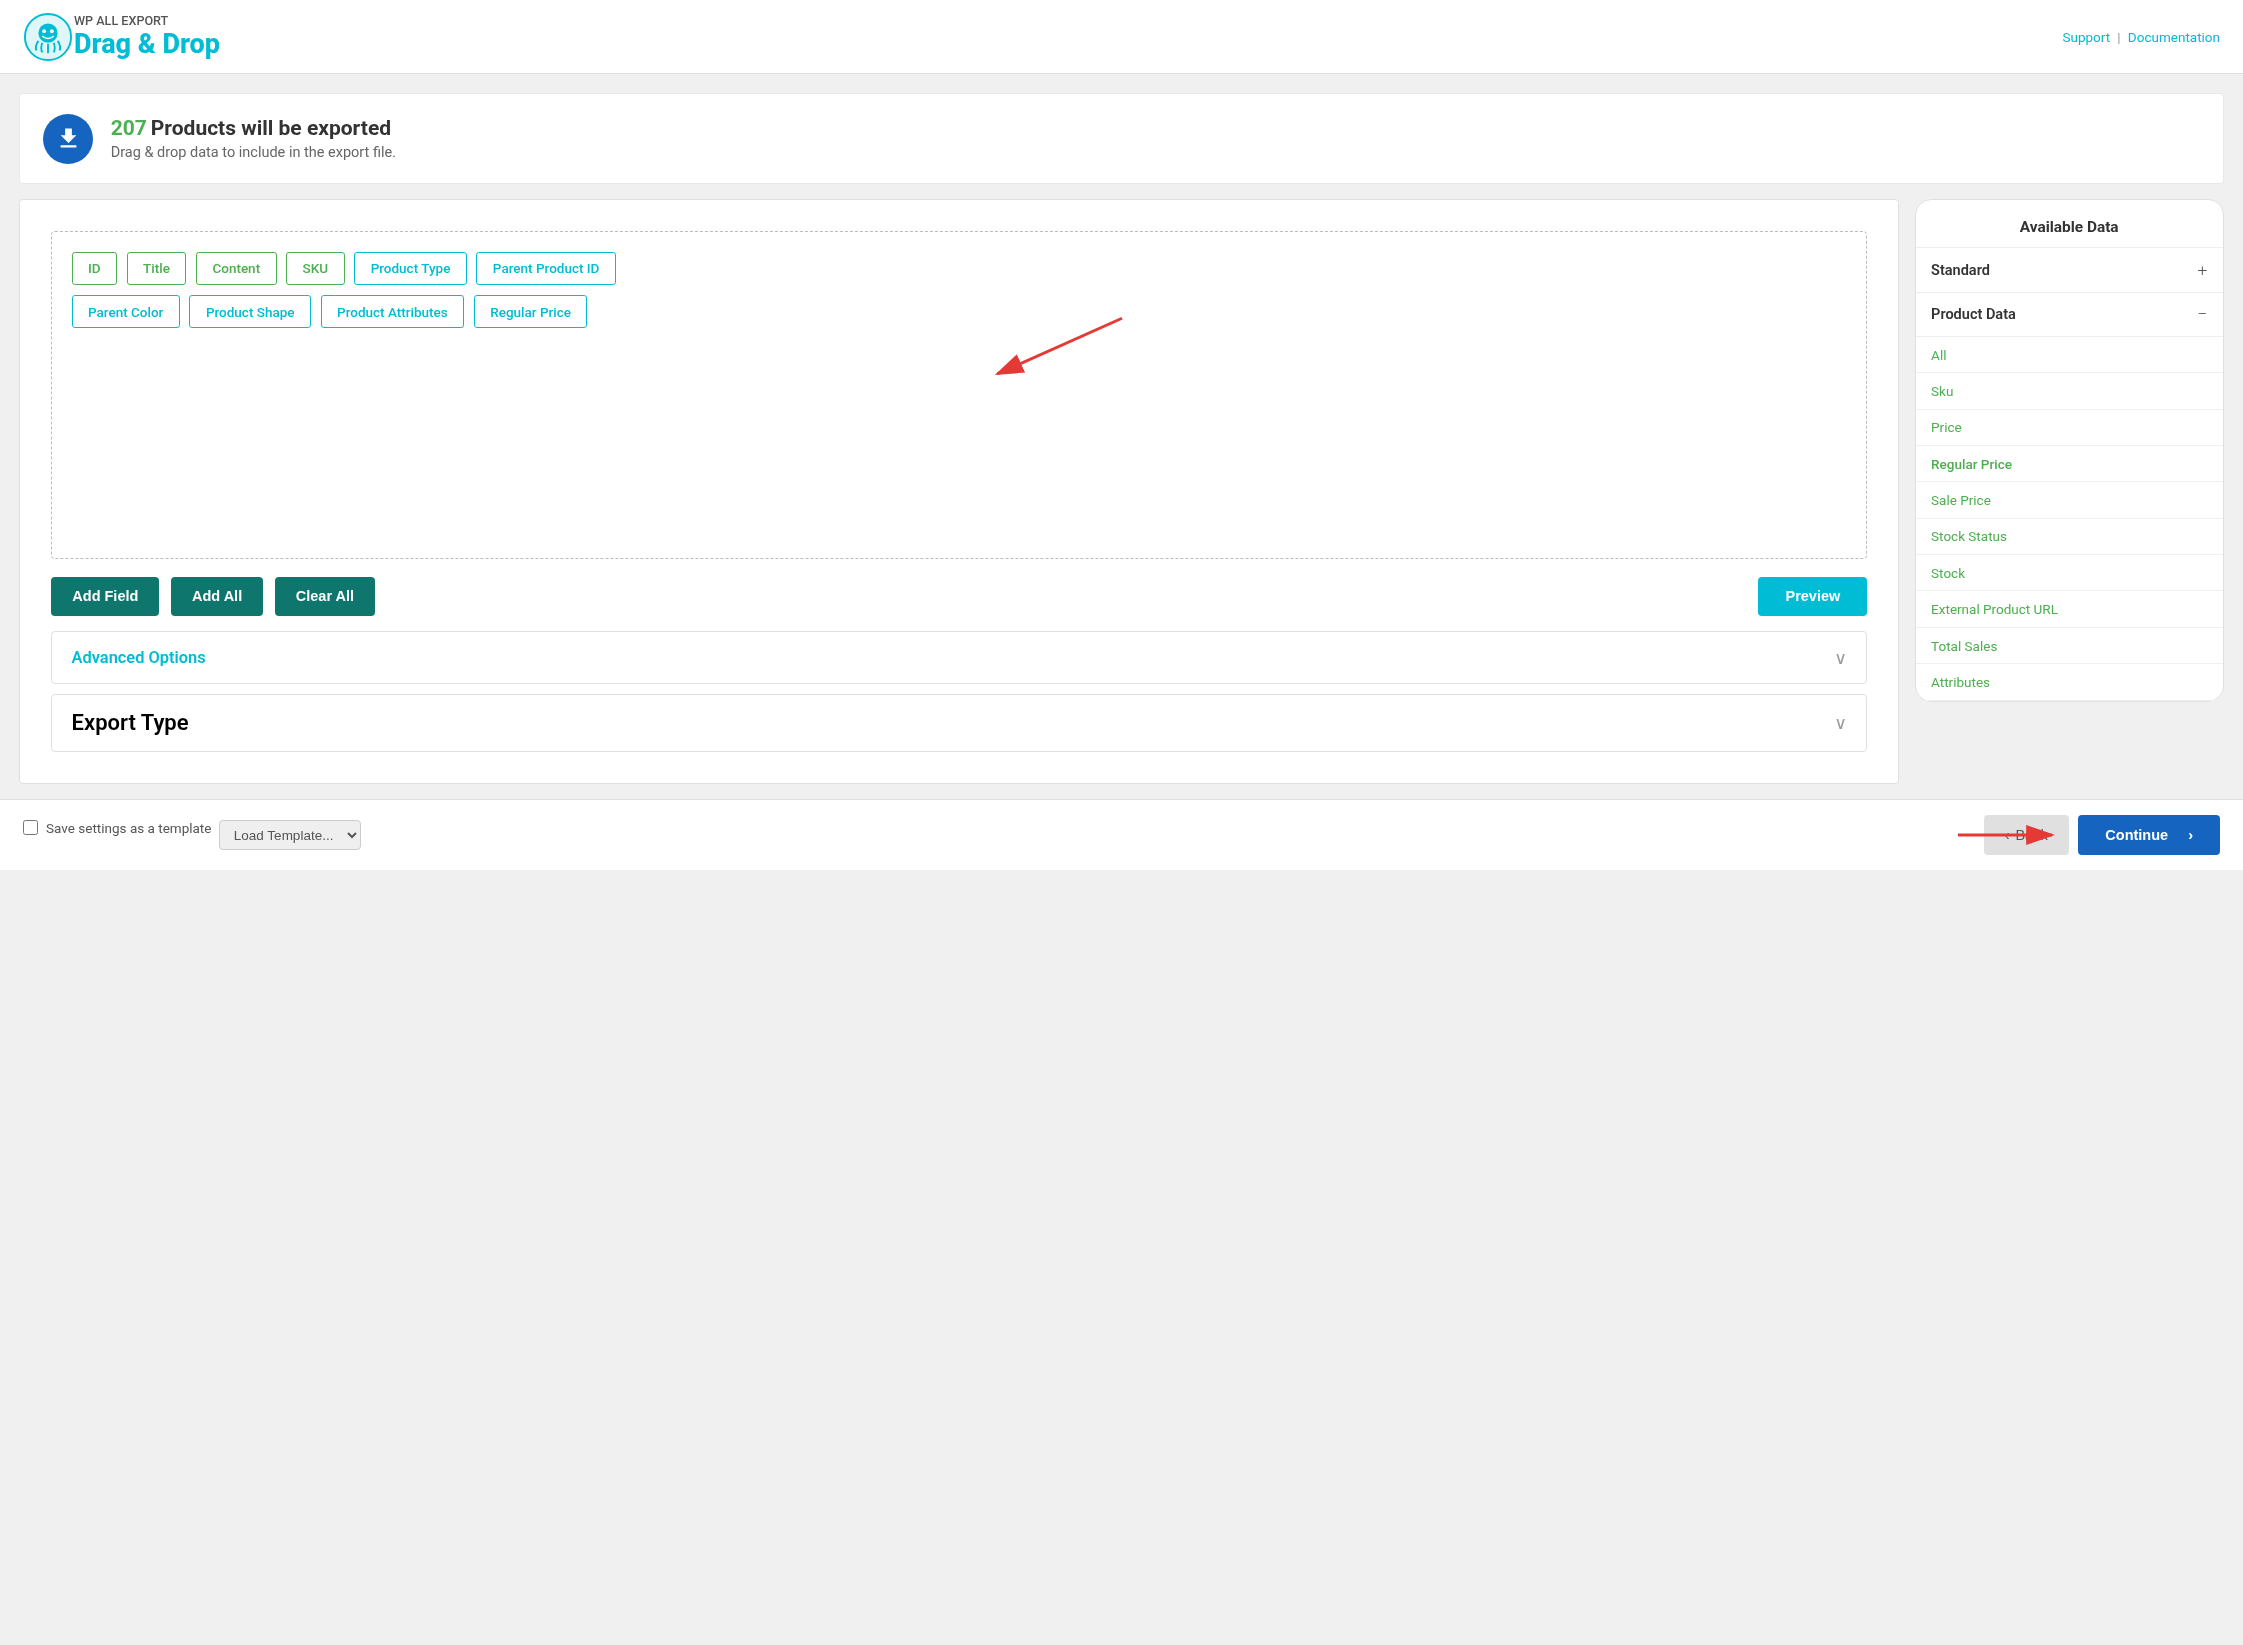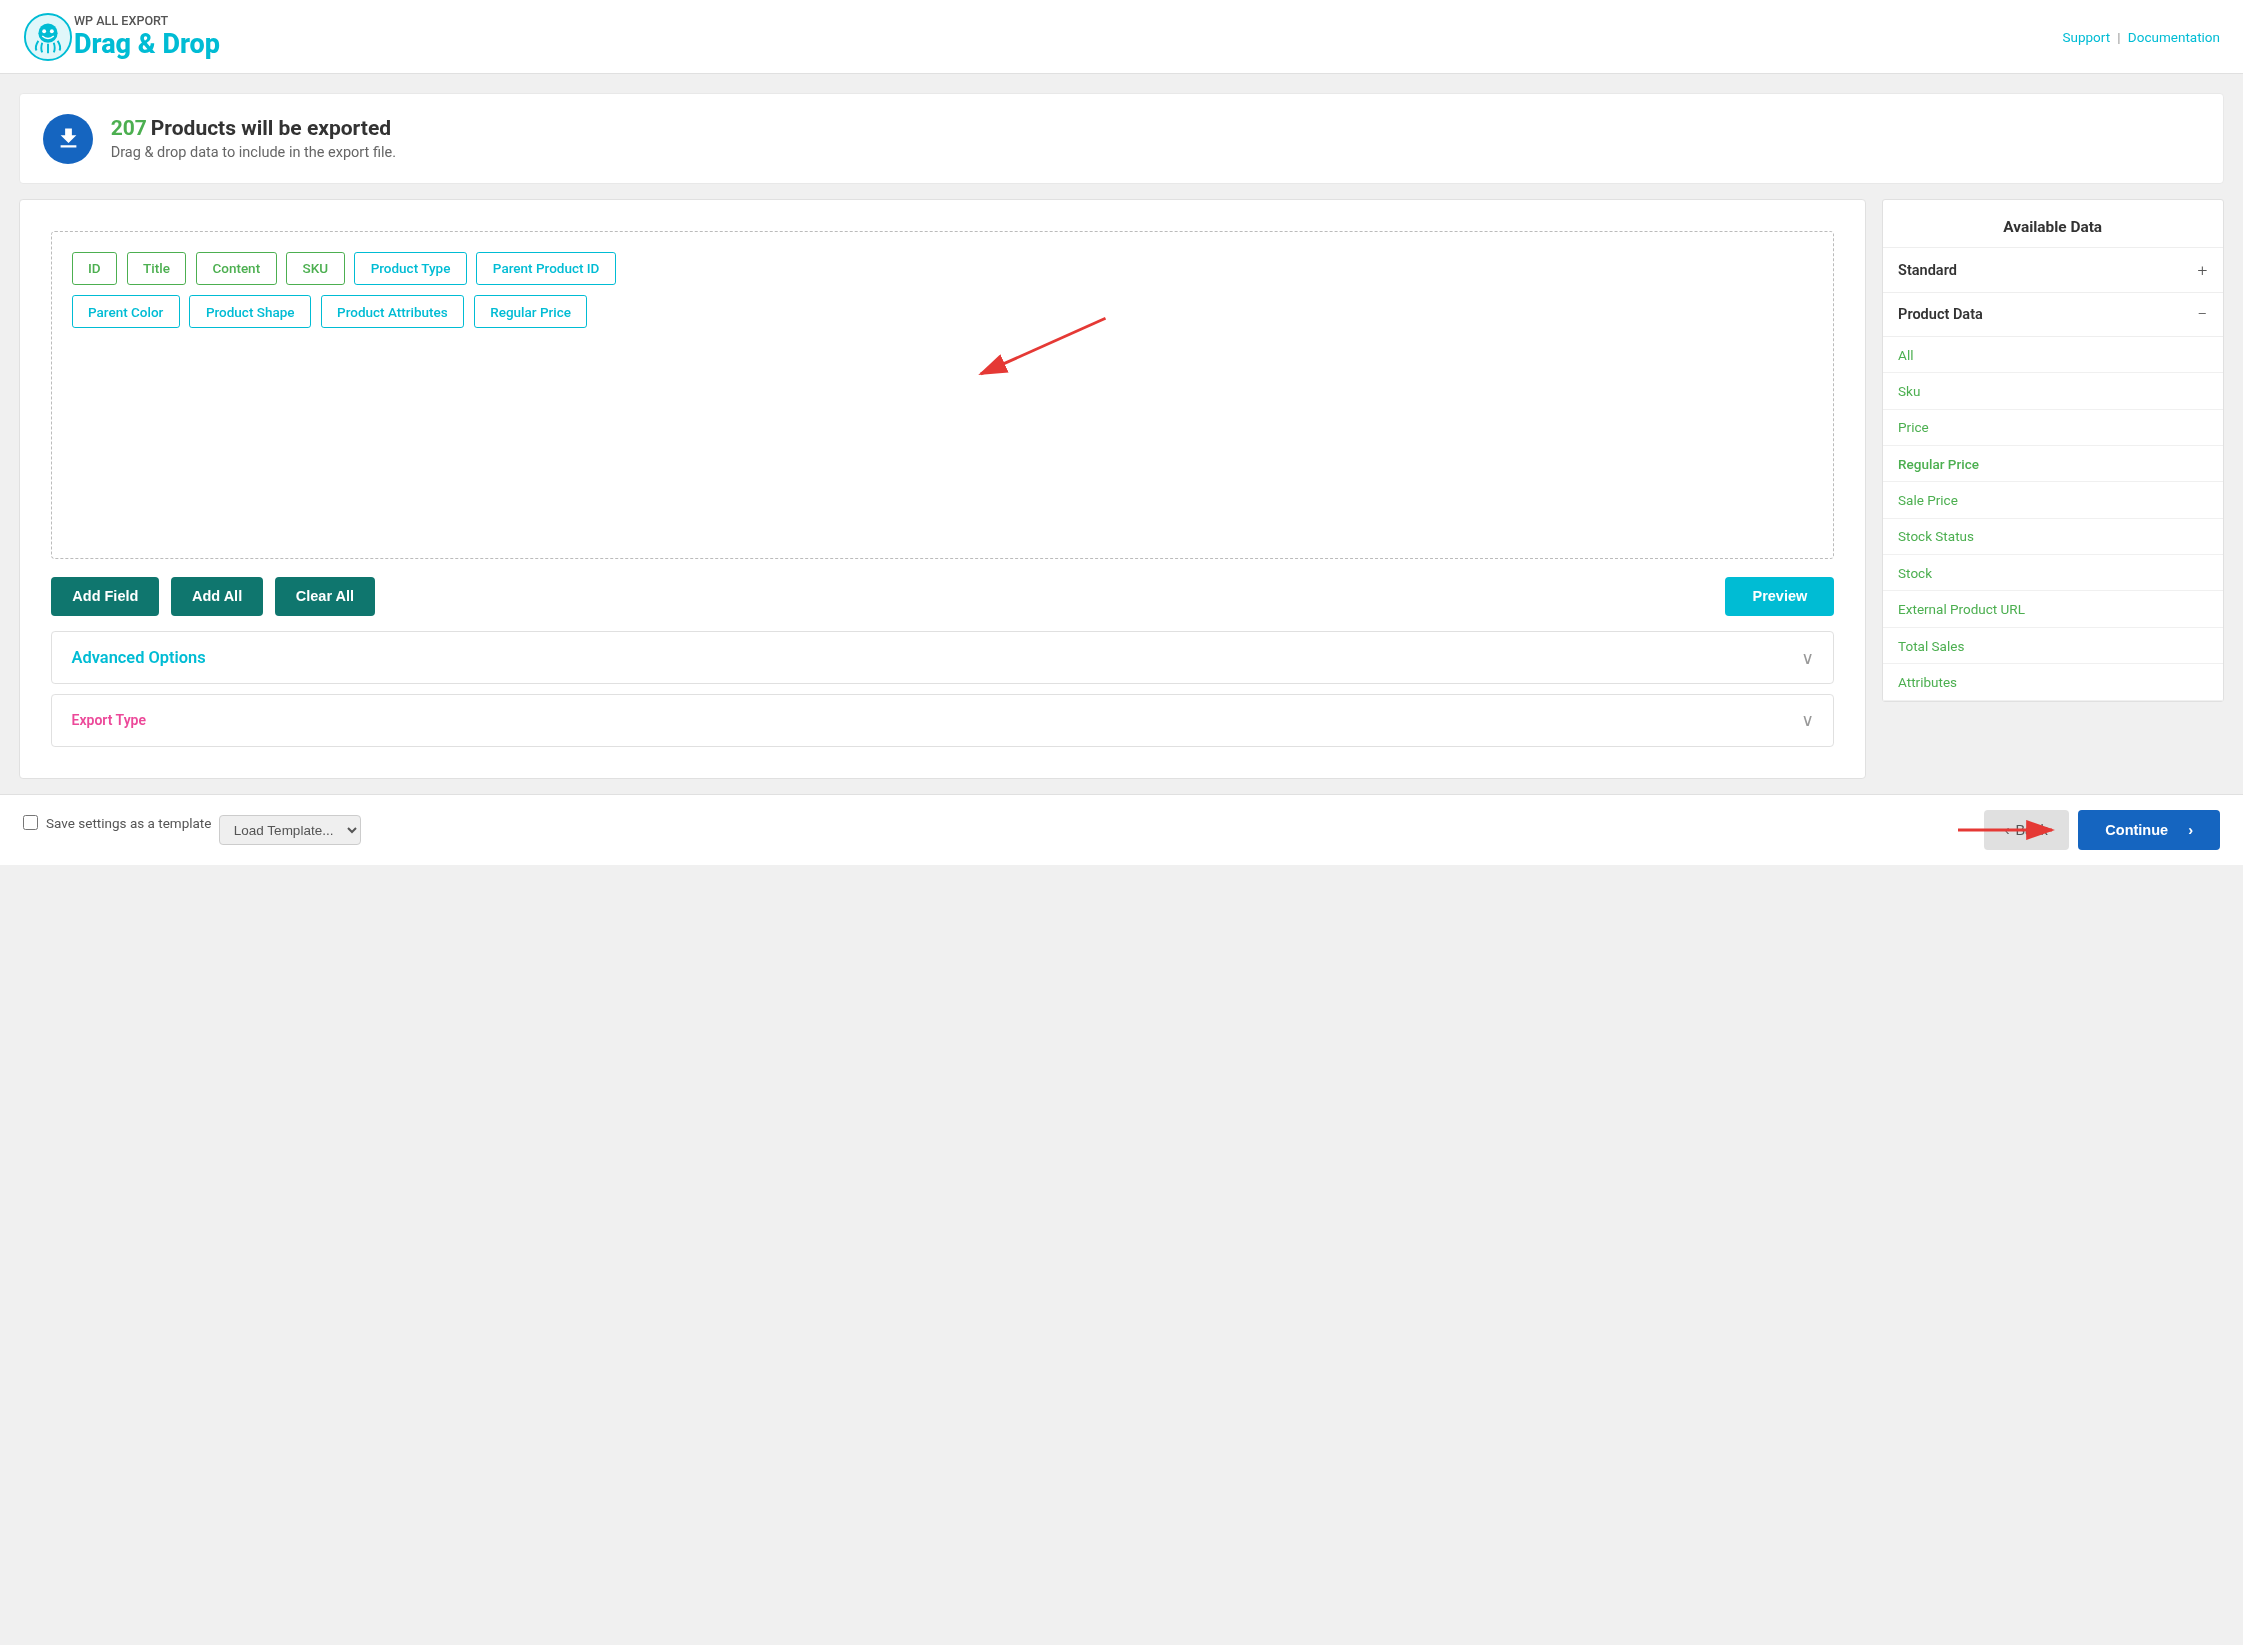--- a/index.html
+++ b/index.html
@@ -184,22 +184,22 @@
       background: #fff;
     }
     .export-type-header {
       display: flex;
       align-items: center;
       justify-content: space-between;
       padding: 15.4px 19.3px;
       cursor: pointer;
     }
     .export-type-label {
-      color: #ec4899;
-      font-size: 14px;
+      color: #000000;
+      font-size: 22px;
       font-weight: 600;
     }
 
     
     .footer-bar {
       background: #fff;
       border-top: 1px solid #e0e0e0;
       padding: 15.4px 23px;
       display: flex;
       align-items: center;
@@ -253,25 +253,25 @@
       font-size: 14.5px;
       font-weight: 600;
       cursor: pointer;
       display: flex;
       align-items: center;
       gap: 20px;
     }
 
     
     .right-panel {
-      width: 342px;
+      width: 309px;
       flex-shrink: 0;
       background: #fff;
       border: 1px solid #e0e0e0;
-      border-radius: 3px;
+      border-radius: 16px;
     }
     .right-panel-title {
       text-align: center;
       font-size: 15.4px;
       font-weight: 700;
       color: #333;
       padding: 17.4px 15.4px 11.6px;
       border-bottom: 1px solid #eee;
     }
     .section-header {

